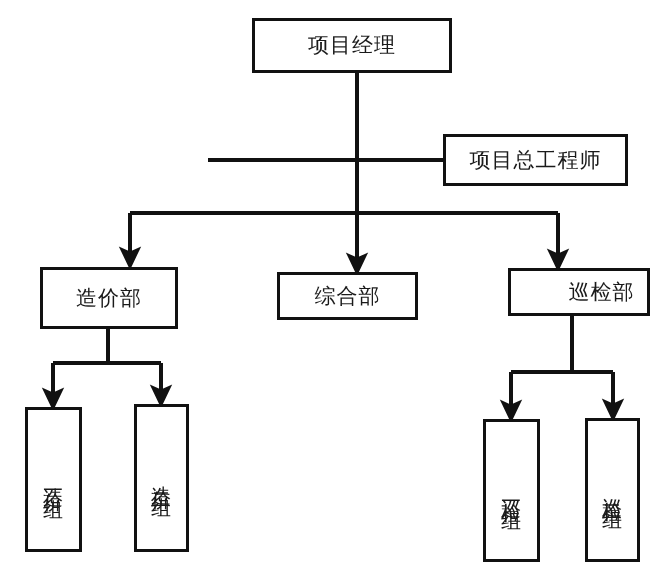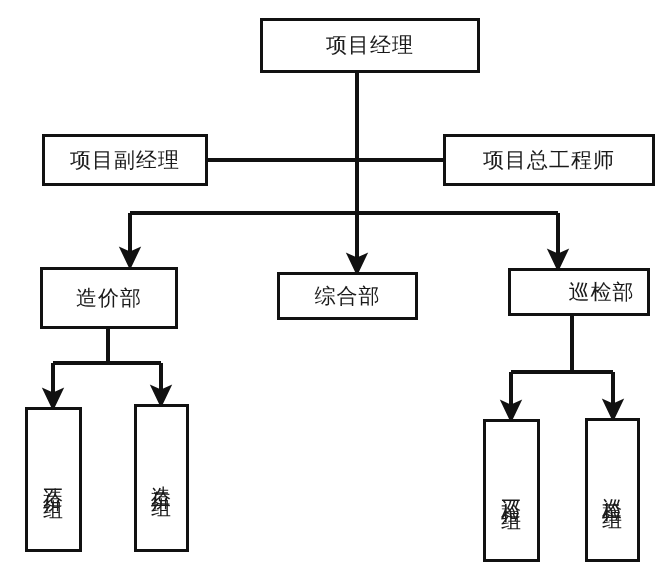--- a/index.html
+++ b/index.html
@@ -49,23 +49,23 @@
     padding: 4px 0;
   }
   .node.vert .label {
     writing-mode: vertical-rl;
     text-orientation: upright;
     font-size: 20px;
     letter-spacing: 4px;
     line-height: 1;
   }
   
-  #node-pm        { left: 260px; top: 18px;  width: 220px; height: 55px; }
+  #node-pm        { left: 252px; top: 18px;  width: 200px; height: 55px; }
   #node-dpm       { left: 42px;  top: 134px; width: 166px; height: 52px; }
-  #node-ce        { left: 443px; top: 134px; width: 212px; height: 52px; text-align: right; }
+  #node-ce        { left: 443px; top: 134px; width: 185px; height: 52px; text-align: right; }
   #node-cost      { left: 40px;  top: 267px; width: 138px; height: 62px; }
   #node-general   { left: 277px; top: 272px; width: 141px; height: 48px; }
   #node-patrol    { left: 508px; top: 268px; width: 142px; height: 48px; padding-left: 45px; }
   #node-cost-1    { left: 25px;  top: 407px; width: 57px;  height: 145px; }
   #node-cost-2    { left: 134px; top: 404px; width: 55px;  height: 148px; }
   #node-patrol-1  { left: 483px; top: 419px; width: 57px;  height: 143px; }
   #node-patrol-2  { left: 585px; top: 418px; width: 55px;  height: 144px; }
 </style>
 </head>
 <body>
@@ -98,23 +98,20 @@
       <path d="M511,372 L613,372"></path>
       <path d="M511,372 L511,411" marker-end="url(#arrowhead)"></path>
       <path d="M613,372 L613,410" marker-end="url(#arrowhead)"></path>
     </g>
   </svg>
 
   <div class="node horiz" id="node-pm">
     <span class="label">项目经理</span>
   </div>
 
-  <div class="node horiz" id="node-dpm">
-    <span class="label">项目副经理</span>
-  </div>
 
   <div class="node horiz" id="node-ce">
     <span class="label">项目总工程师</span>
   </div>
 
   <div class="node horiz" id="node-cost">
     <span class="label">造价部</span>
   </div>
 
   <div class="node horiz" id="node-general">

